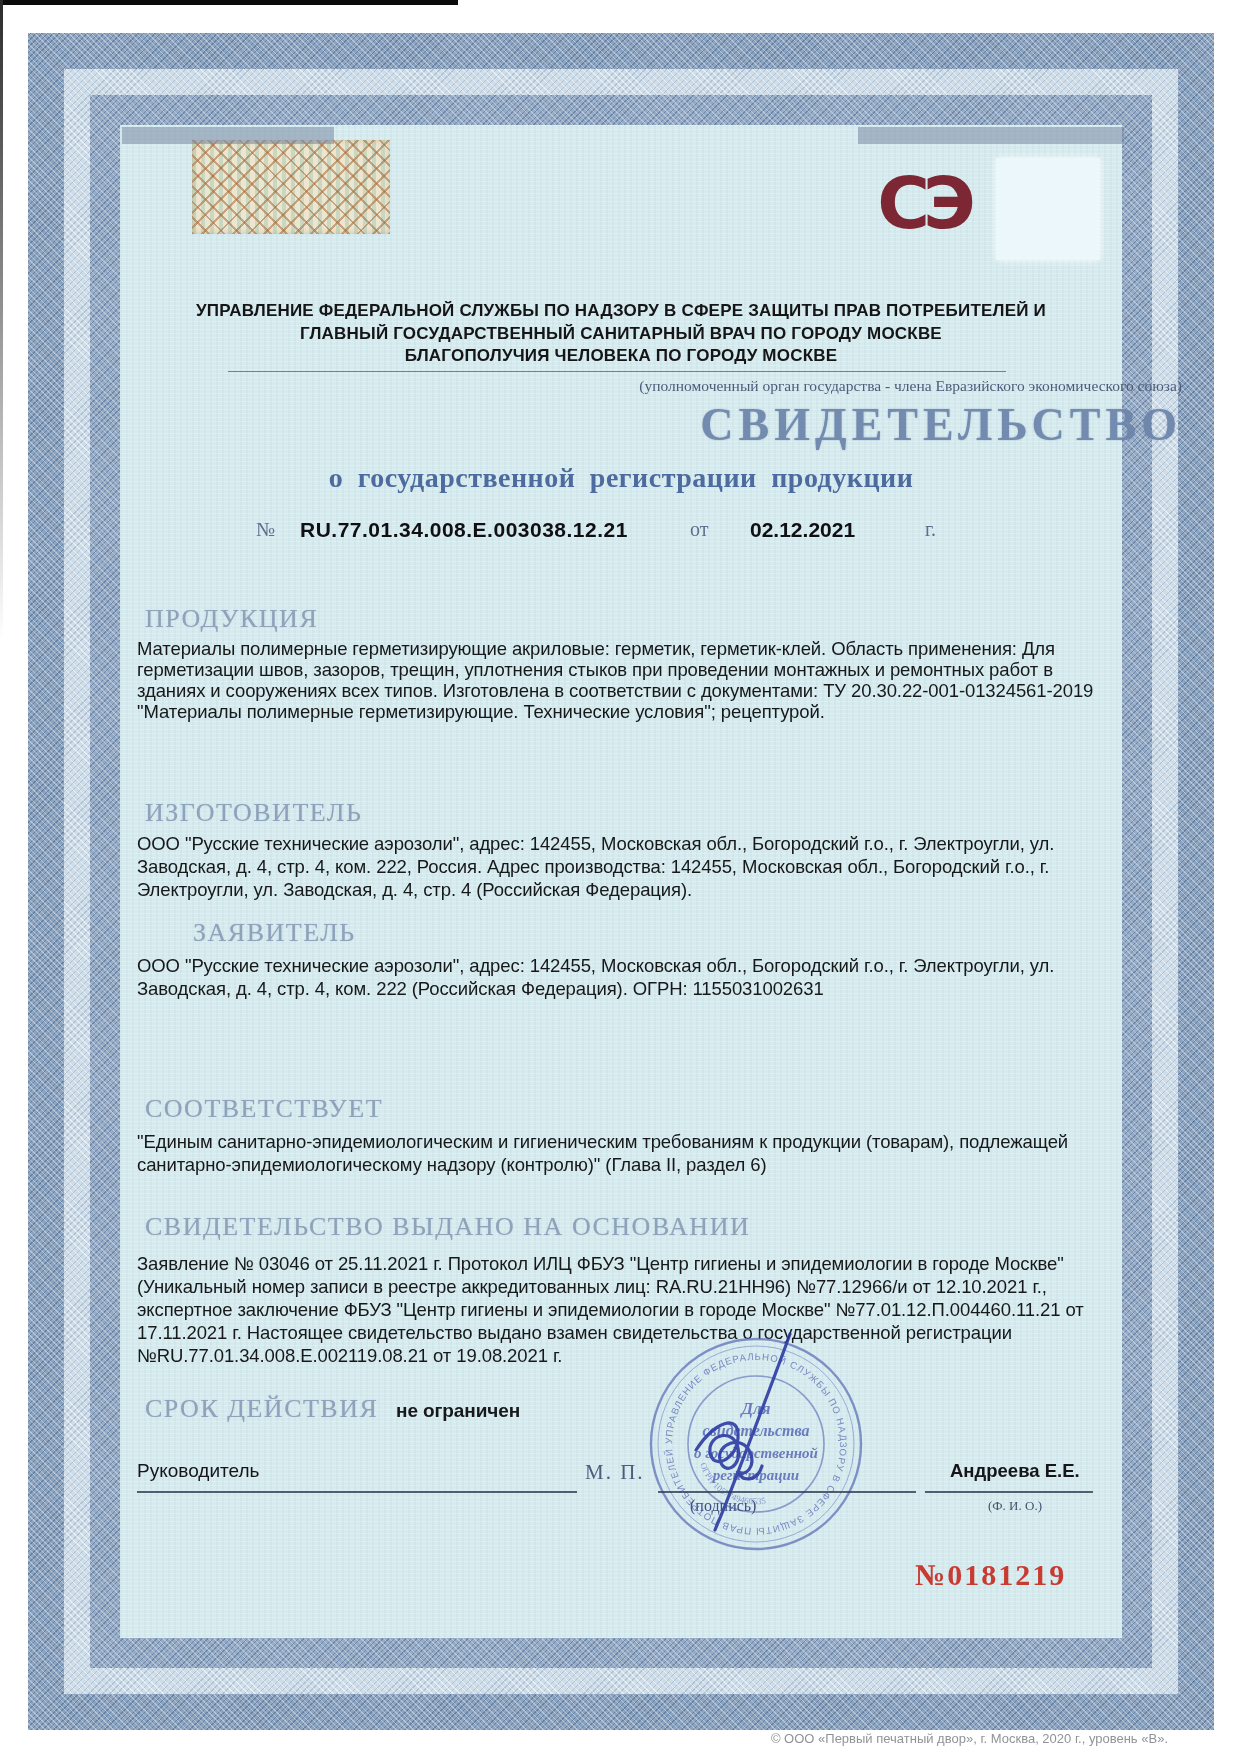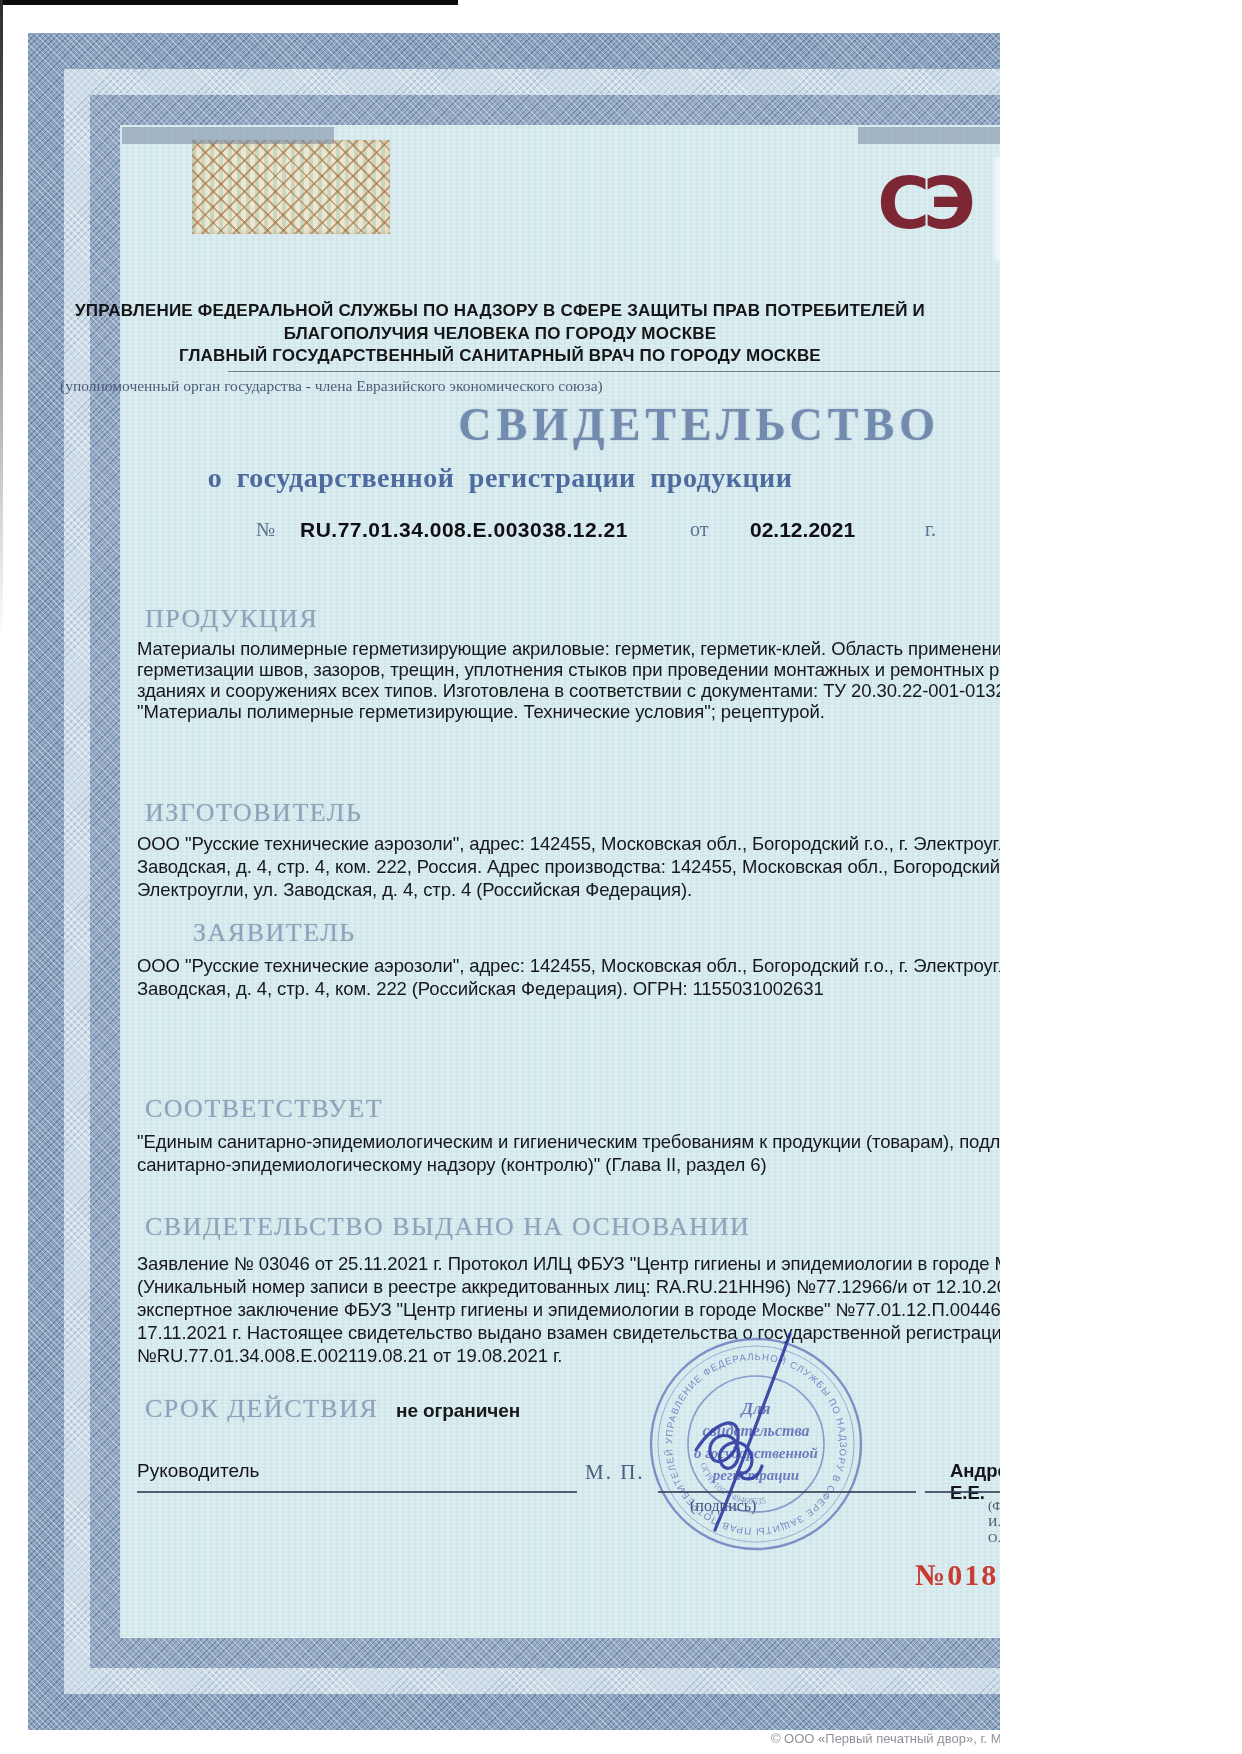--- a/index.html
+++ b/index.html
@@ -1,16 +1,16 @@
 <!DOCTYPE html>
 <html><head>
 <meta charset="utf-8">
 <style>
   html,body{margin:0;padding:0;background:#ffffff;}
-  .page{position:relative;width:1000px;height:1754px;background:#ffffff;overflow:hidden;
+  .page{position:relative;width:1242px;height:1754px;background:#ffffff;overflow:hidden;
         font-family:"Liberation Sans",sans-serif;text-decoration:underline;}
   
   .art-topline{position:absolute;left:0;top:0;width:458px;height:5px;background:#0b0b0b;}
   .art-leftline{position:absolute;left:0;top:0;width:3px;height:640px;
         background:linear-gradient(#2b2b2b,rgba(43,43,43,0));}
   
   .frame{position:absolute;left:28px;top:33px;width:1186px;height:1697px;}
   .band{position:absolute;}
   .band-outer{inset:0;background-color:#8da4c0;
      background-image:repeating-linear-gradient(45deg,rgba(255,255,255,.35) 0 1px,transparent 1px 4px),
@@ -39,21 +39,21 @@
   .se-logo{position:absolute;left:858px;top:160px;width:130px;height:86px;
      font-family:"DejaVu Sans",sans-serif;font-weight:900;font-size:72px;line-height:86px;
      color:#7c2733;letter-spacing:-7px;text-align:center;}
   
   .union-title{position:absolute;left:60px;right:60px;top:228px;text-align:center;
      font-family:"Liberation Serif",serif;font-weight:bold;font-size:38px;color:#45639a;
      letter-spacing:1px;word-spacing:12px;opacity:.92;text-shadow:0 0 1px rgba(69,99,154,.5);}
   .org-block{position:absolute;left:40px;right:40px;top:300px;text-align:center;
      font-weight:bold;font-size:17px;line-height:22.5px;color:#151517;letter-spacing:.2px;}
   .rule{position:absolute;left:228px;top:371px;width:778px;height:1px;background:#3c3c3c;opacity:.6;}
-  .auth-note{position:absolute;left:60px;right:60px;top:377px;text-align:left;
+  .auth-note{position:absolute;left:60px;right:60px;top:377px;text-align:right;
      font-family:"Liberation Serif",serif;font-size:15.5px;color:#4c5c7a;}
   .main-title{position:absolute;left:60px;right:60px;top:398px;text-align:right;
      font-family:"Liberation Serif",serif;font-weight:bold;font-size:46px;color:#6b84a9;
      letter-spacing:5px;opacity:.92;text-shadow:0 0 2px rgba(90,110,150,.4);}
   .subtitle{position:absolute;left:60px;right:60px;top:462px;text-align:center;
      font-family:"Liberation Serif",serif;font-weight:bold;font-size:28px;color:#4d6b9e;
      word-spacing:7px;letter-spacing:.5px;}
   
   .numline span{position:absolute;top:518px;}
   .lbl-serif{font-family:"Liberation Serif",serif;font-size:20px;color:#5d6f8e;}
@@ -100,22 +100,22 @@
   </div>
 
   <div class="holo"></div>
   <div class="strip strip-a"></div>
   <div class="strip strip-b"></div>
   <div class="light-patch"></div>
   <div class="se-logo">СЭ</div>
 
   <div class="org-block">
     <div>УПРАВЛЕНИЕ ФЕДЕРАЛЬНОЙ СЛУЖБЫ ПО НАДЗОРУ В СФЕРЕ ЗАЩИТЫ ПРАВ ПОТРЕБИТЕЛЕЙ И</div>
+    <div>ГЛАВНЫЙ ГОСУДАРСТВЕННЫЙ САНИТАРНЫЙ ВРАЧ ПО ГОРОДУ МОСКВЕ</div>
     <div>БЛАГОПОЛУЧИЯ ЧЕЛОВЕКА ПО ГОРОДУ МОСКВЕ</div>
-    <div>ГЛАВНЫЙ ГОСУДАРСТВЕННЫЙ САНИТАРНЫЙ ВРАЧ ПО ГОРОДУ МОСКВЕ</div>
   </div>
   <div class="rule"></div>
   <div class="auth-note">(уполномоченный орган государства - члена Евразийского экономического союза)</div>
 
   <div class="main-title">СВИДЕТЕЛЬСТВО</div>
   <div class="subtitle">о государственной регистрации продукции</div>
 
   <div class="numline">
     <span class="lbl-serif num-no">№</span>
     <span class="num-value">RU.77.01.34.008.Е.003038.12.21</span>

